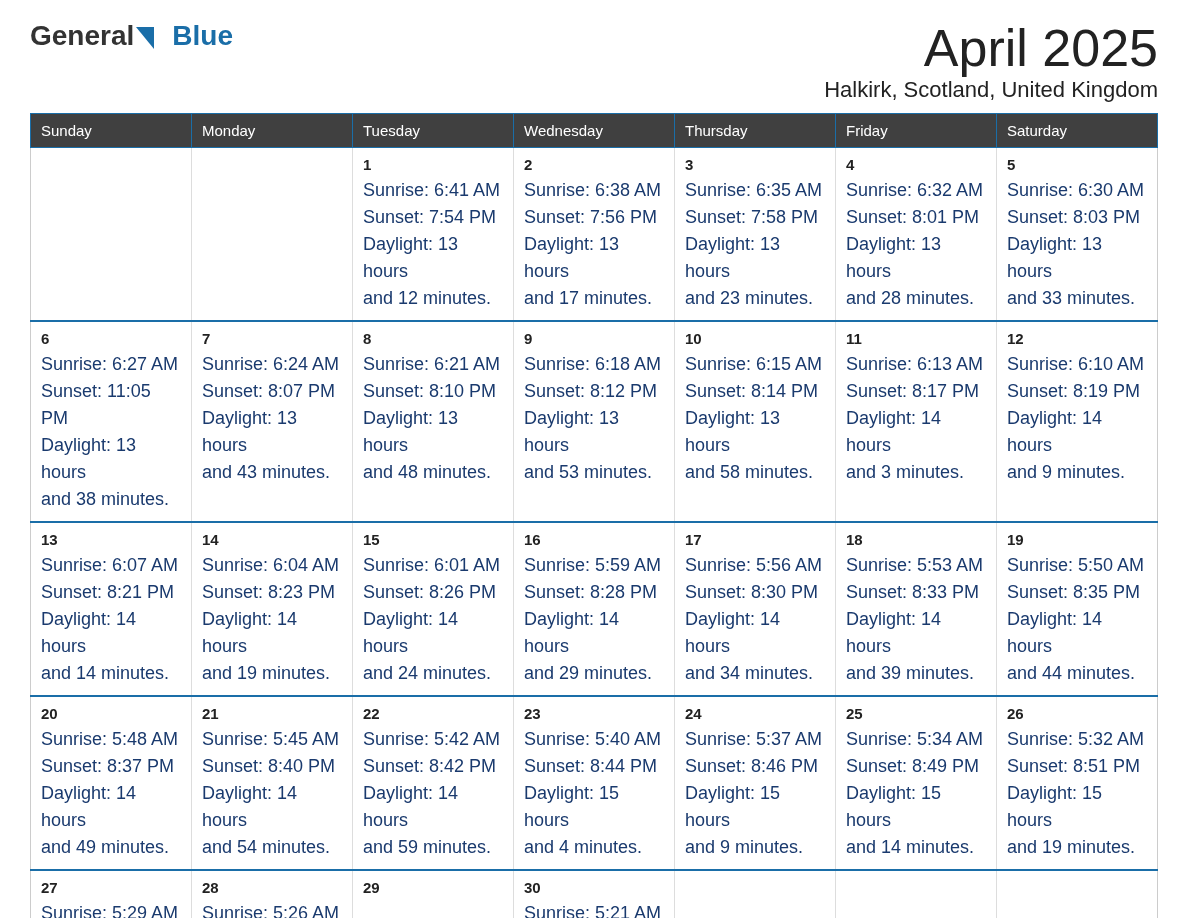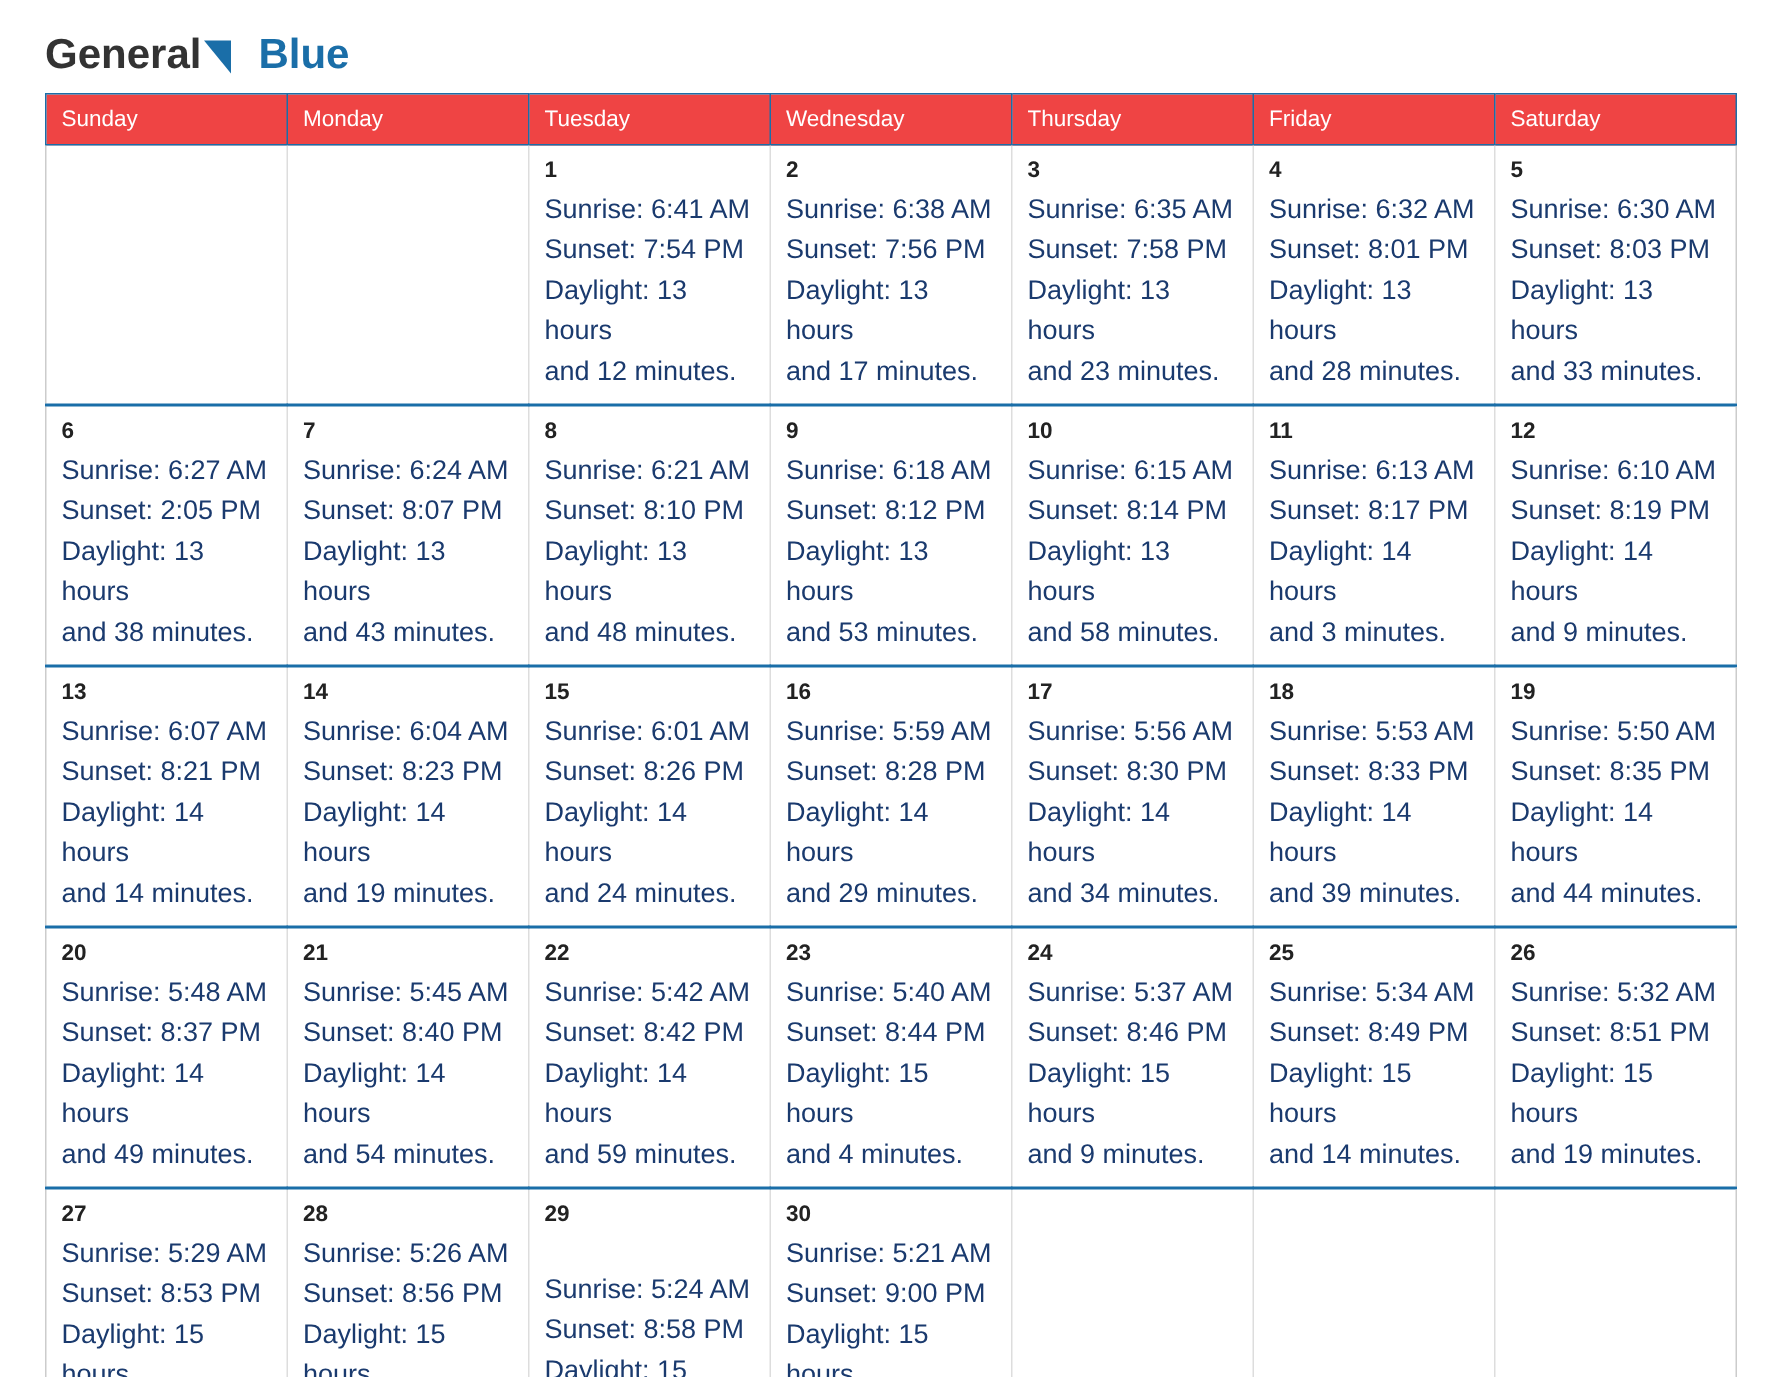--- a/index.html
+++ b/index.html
@@ -60,21 +60,21 @@
       font-size: 22px;
       font-weight: normal;
       color: #222;
     }
     table {
       width: 100%;
       border-collapse: collapse;
       margin-top: 8px;
     }
     thead tr {
-      background-color: #ef4444;
+      background-color: #404040;
     }
     thead th {
       color: #fff;
       font-size: 15px;
       font-weight: normal;
       padding: 8px 10px;
       text-align: left;
       border: 1px solid #1a6ea8;
     }
     tbody tr {
@@ -115,20 +115,24 @@
 </head>
 <body>
 
 <div class="header">
   <div class="logo">
     <div class="logo-top">
       <span class="logo-text-general">General</span>
       <div class="logo-arrow"></div>
     </div>
     <span class="logo-blue">Blue</span>
+  </div>
+  <div class="title-section">
+    <h1>April 2025</h1>
+    <h2>Halkirk, Scotland, United Kingdom</h2>
   </div>
 </div>
 
 <table>
   <thead>
     <tr>
       <th>Sunday</th>
       <th>Monday</th>
       <th>Tuesday</th>
       <th>Wednesday</th>
@@ -174,21 +178,21 @@
           <div class="day-info" style="white-space: pre-line;">Sunrise: 6:30 AM
 Sunset: 8:03 PM
 Daylight: 13 hours
 and 33 minutes.</div>
         </td>
       </tr>
       <tr>
         <td>
           <span class="day-number">6</span>
           <div class="day-info" style="white-space: pre-line;">Sunrise: 6:27 AM
-Sunset: 2:05 PM
+Sunset: 11:05 PM
 Daylight: 13 hours
 and 38 minutes.</div>
         </td>
         <td>
           <span class="day-number">7</span>
           <div class="day-info" style="white-space: pre-line;">Sunrise: 6:24 AM
 Sunset: 8:07 PM
 Daylight: 13 hours
 and 43 minutes.</div>
         </td>

